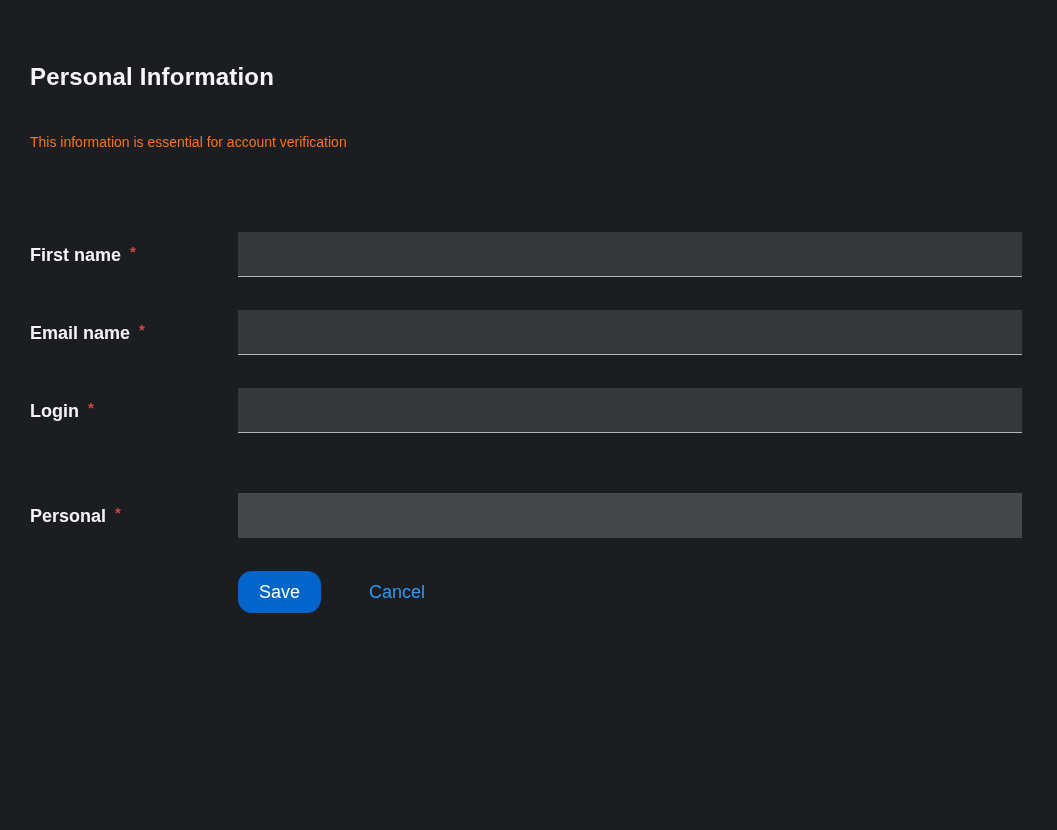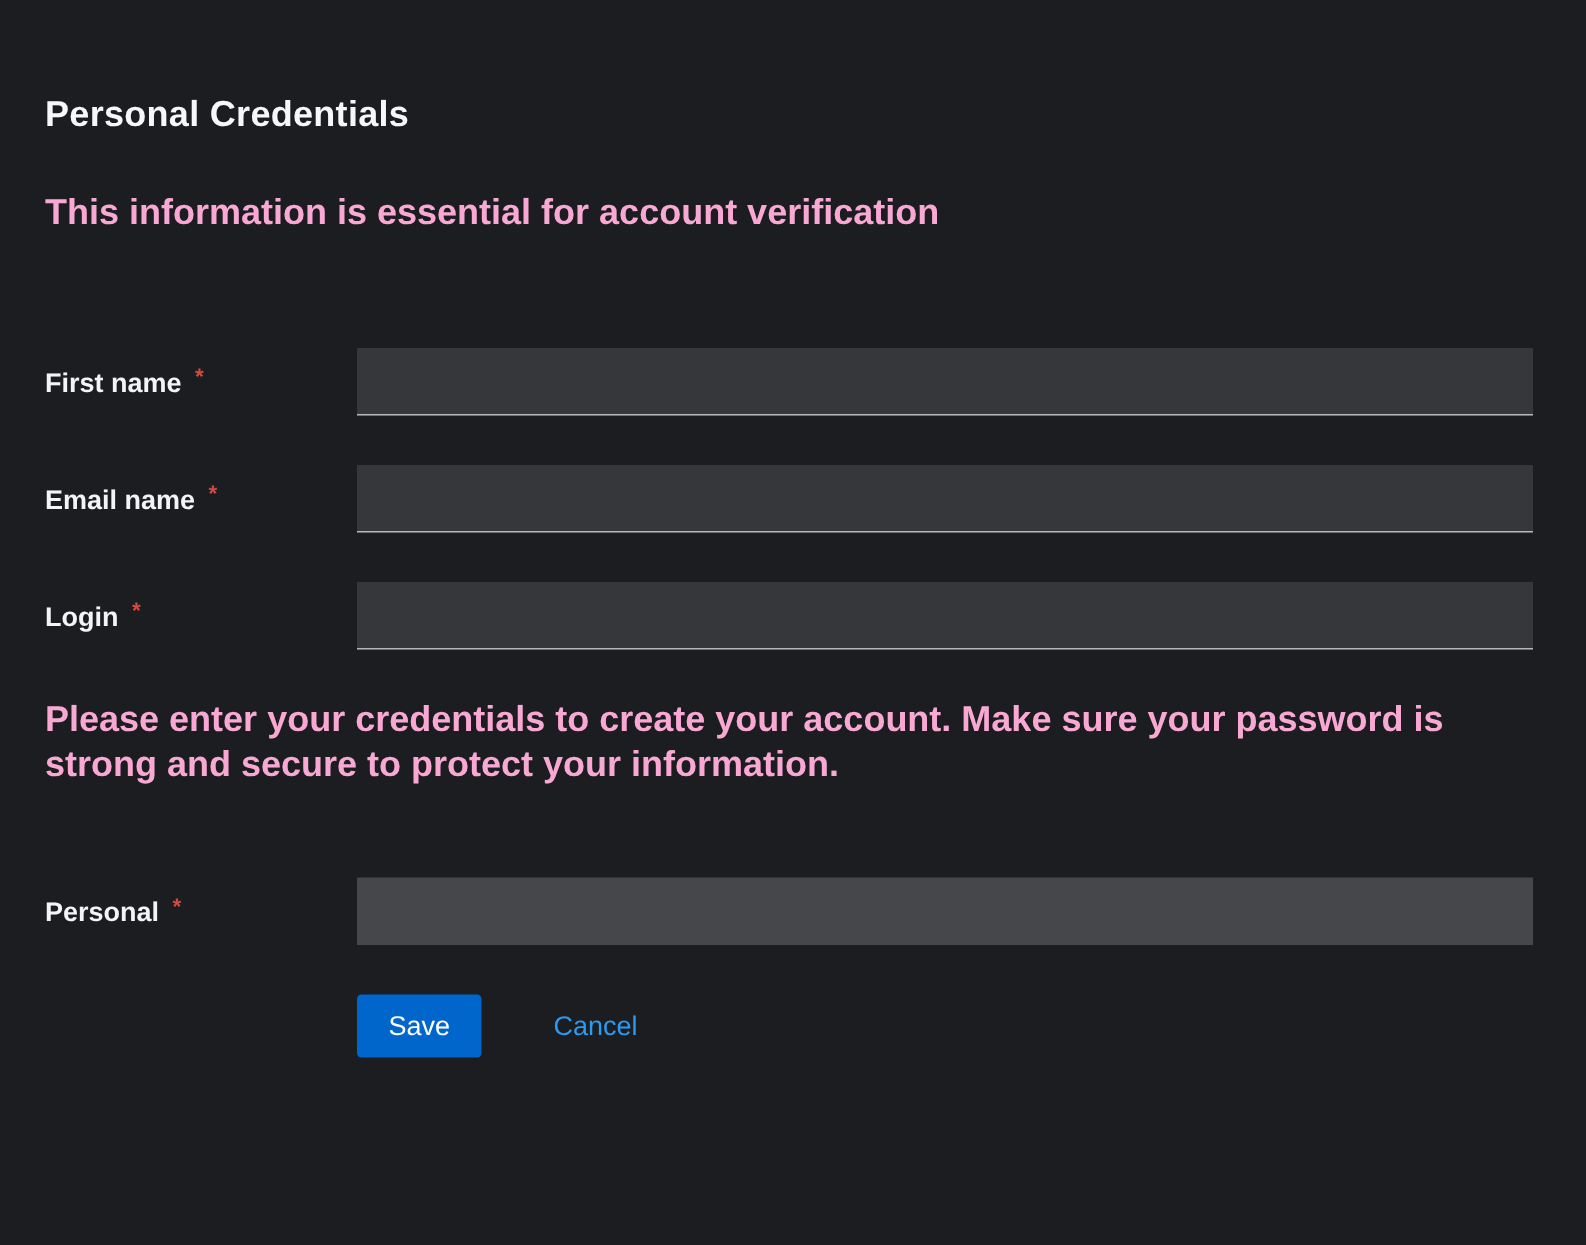--- a/index.html
+++ b/index.html
@@ -22,24 +22,24 @@
     font-size: 24px;
     line-height: 31px;
     font-weight: 700;
     color: #f7f7f9;
     letter-spacing: 0.2px;
   }
   .title-personal { margin-top: 61px; }
   .title-credentials { margin-top: 35px; }
   .section-desc {
     margin: 0;
-    font-size: 24px;
+    font-size: 14px;
     line-height: 30px;
-    color: #f9a8d4;
-    font-weight: 700;
+    color: #f97316;
+    font-weight: 400;
   }
   .desc-personal { margin-top: 35px; max-width: 965px; }
   .desc-credentials { margin-top: 32px; max-width: 965px; }
   .form { margin-top: 75px; }
   .form-credentials { margin-top: 60px; }
   .form-row {
     display: grid;
     grid-template-columns: 208px 1fr;
     align-items: center;
   }
@@ -79,41 +79,41 @@
   .actions {
     display: flex;
     align-items: center;
   }
   .save-btn {
     height: 42px;
     padding: 0 21px;
     background: #0066cc;
     color: #ffffff;
     border: none;
-    border-radius: 3px;
+    border-radius: 14px;
     font-family: "Liberation Sans", sans-serif;
     font-size: 18px;
     font-weight: 400;
     cursor: pointer;
   }
   .cancel-link {
     margin-left: 48px;
     color: #2b9af3;
     font-size: 18px;
     text-decoration: none;
     cursor: pointer;
   }
 </style>
 </head>
 <body>
 
 <div class="page">
 
   <section>
-    <h1 class="section-title title-personal">Personal Credentials</h1>
+    <h1 class="section-title title-personal">Personal Information</h1>
     <p class="section-desc desc-personal">This information is essential for account verification</p>
 
     <div class="form">
 
       <div class="form-row">
         <div class="label-cell">
           <span class="field-label">First name</span>
           <span class="required">*</span>
         </div>
         <input class="text-input" type="text" value="" style="">
@@ -132,21 +132,20 @@
           <span class="field-label">Login</span>
           <span class="required">*</span>
         </div>
         <input class="text-input" type="text" value="" style="">
       </div>
 
     </div>
   </section>
 
   <section>
-    <p class="section-desc desc-credentials">Please enter your credentials to create your account. Make sure your password is strong and secure to protect your information.</p>
 
     <div class="form form-credentials">
 
       <div class="form-row">
         <div class="label-cell">
           <span class="field-label">Personal</span>
           <span class="required">*</span>
         </div>
         <input class="text-input text-input--alt" type="text" value="" style="">
       </div>

